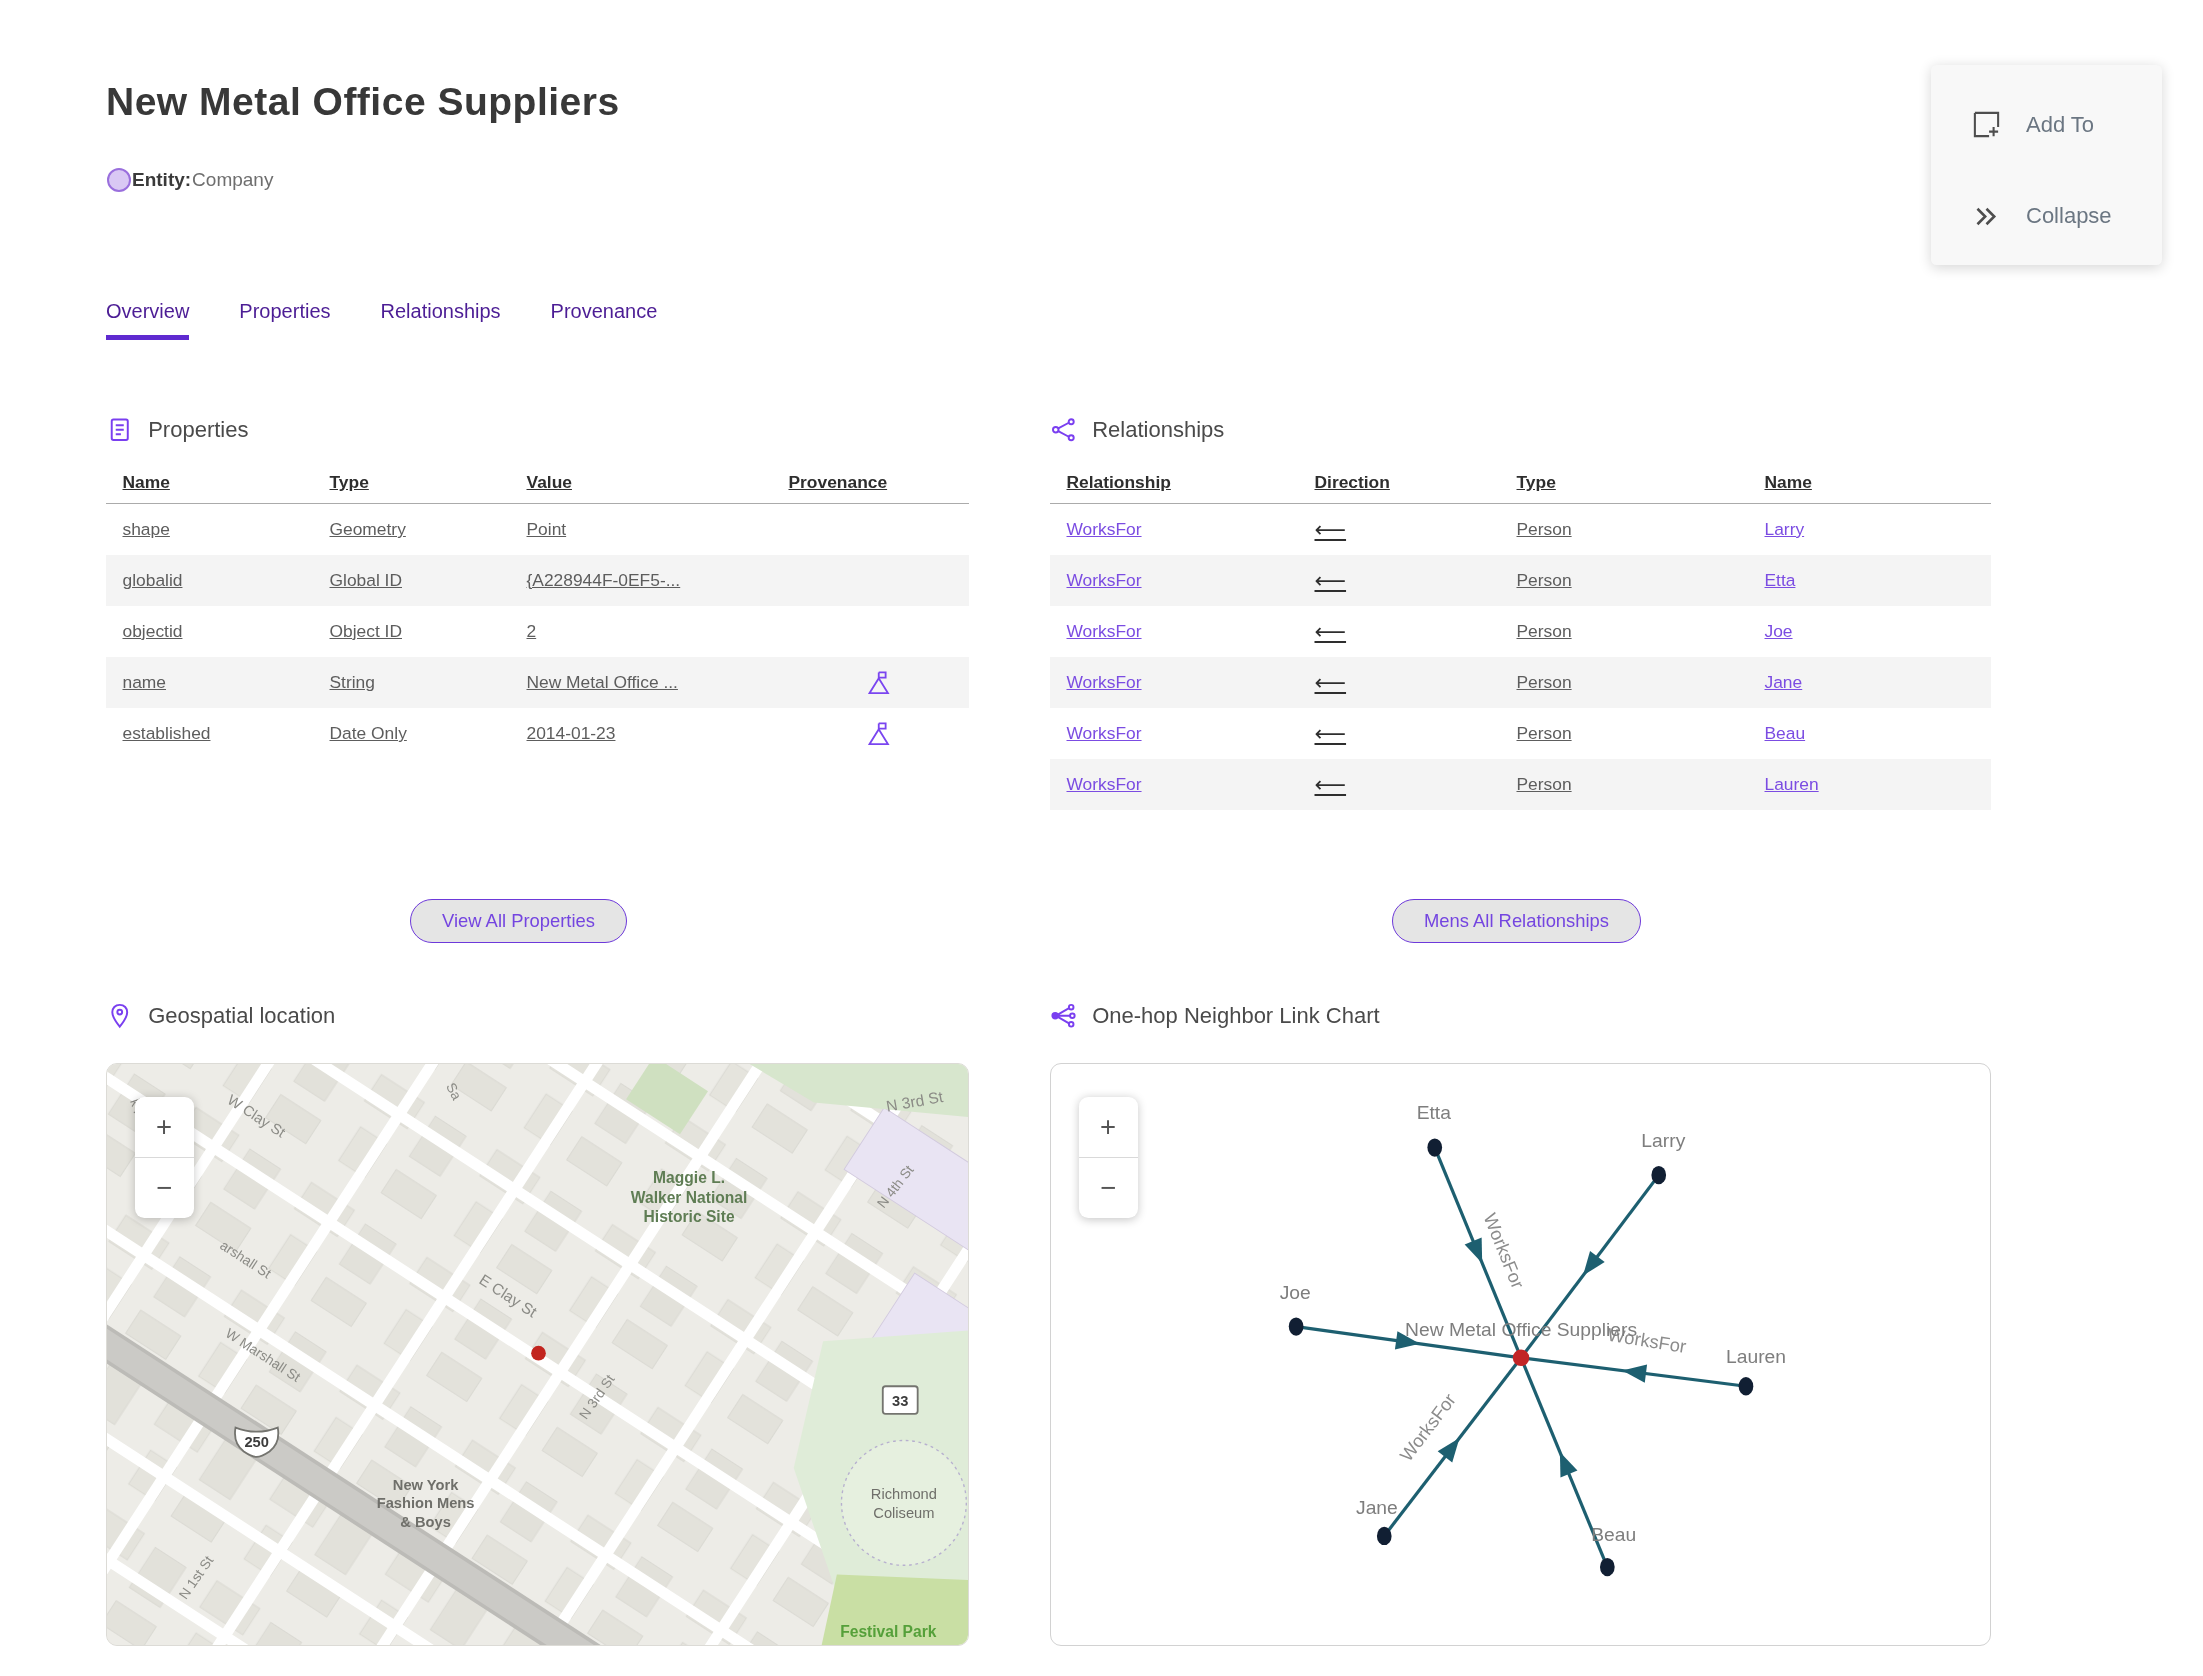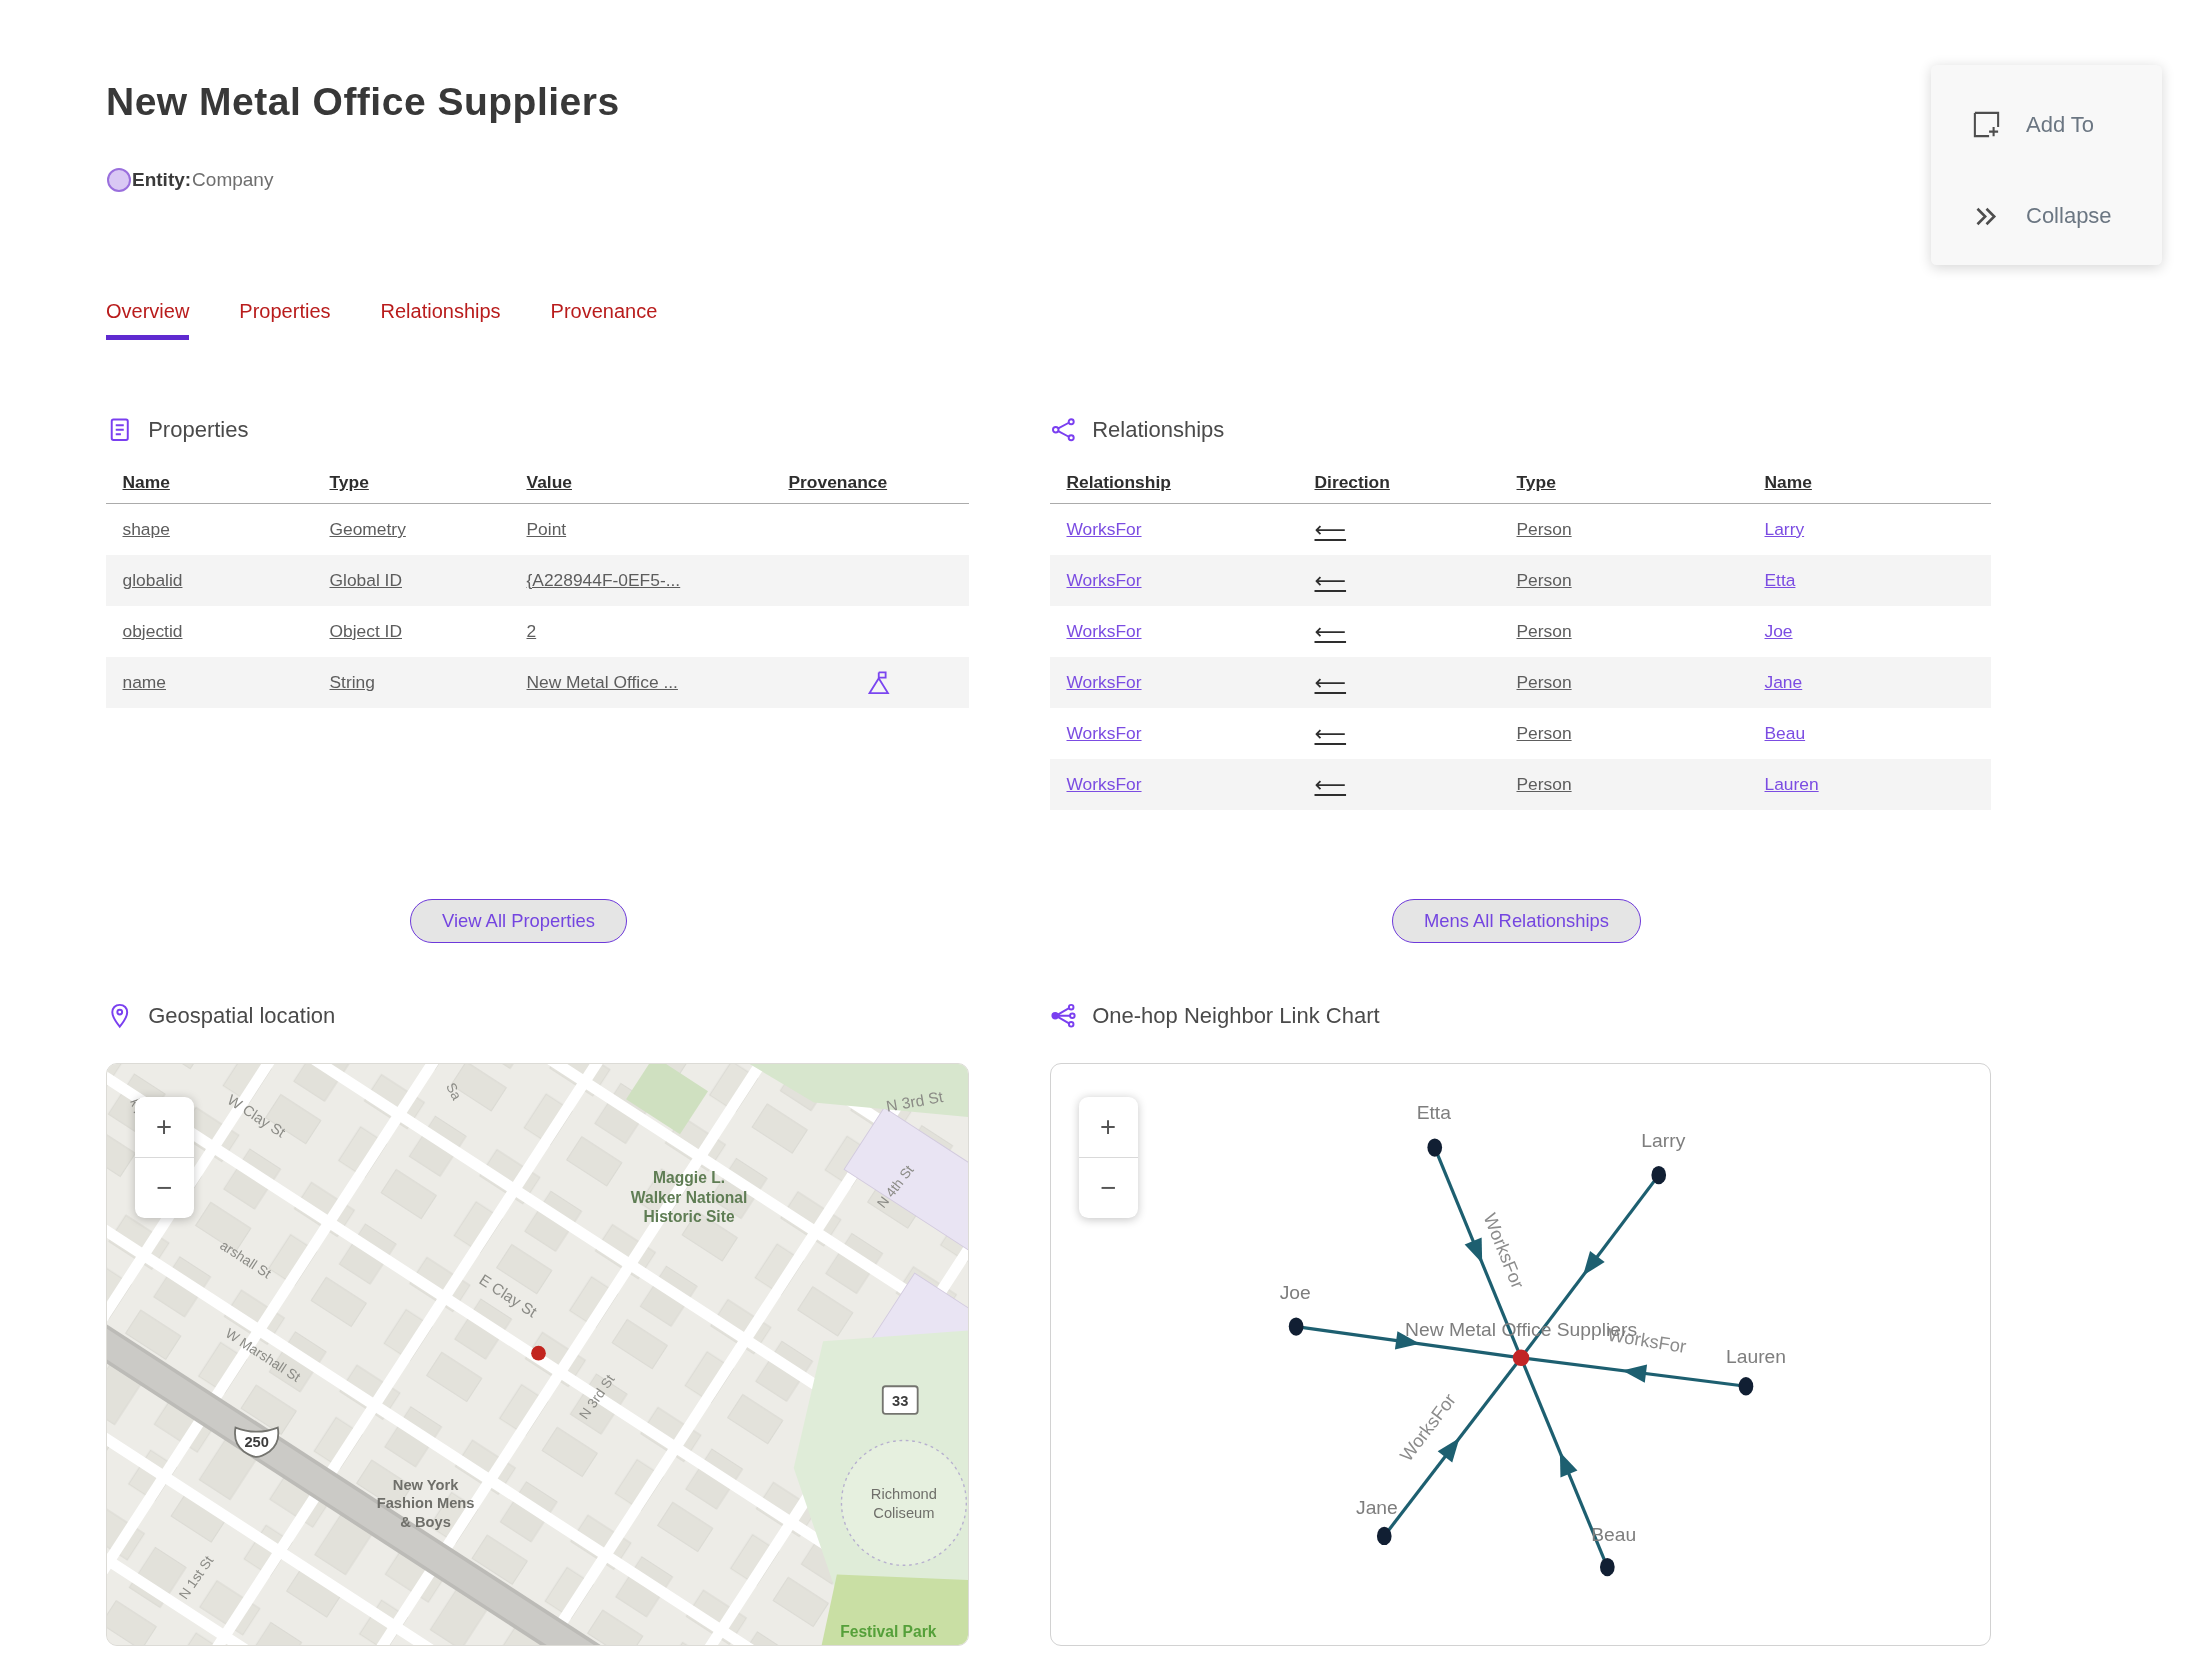--- a/index.html
+++ b/index.html
@@ -15,21 +15,21 @@
   .entity-type { color:#6e6e6e; }
 
   
   .action-card { position:absolute; left:1931px; top:33px; width:231px; height:200px; background:#f8f8f8;
                  border-radius:5.5px; box-shadow:0 2.8px 13px rgba(0,0,0,.16); }
   .action-item { position:absolute; left:0; width:100%; height:64px; display:flex; align-items:center; gap:24px;
                  padding-left:40px; cursor:pointer; font-size:22px; color:#6b7682; }
   .action-item .aicon { width:31px; height:31px; color:#4e4e4e; }
 
   
-  .tabs { position:absolute; left:106px; top:268px; display:flex; gap:50px; font-size:20px; color:#b91c1c; }
+  .tabs { position:absolute; left:106px; top:268px; display:flex; gap:50px; font-size:20px; color:#4c1d95; }
   .tab { padding-bottom:16.5px; cursor:pointer; position:relative; }
   .tab.active::after { content:""; position:absolute; left:0; right:0; bottom:0; height:4.6px; background:#5f2ad0; }
 
   
   .sec-head { position:absolute; display:flex; align-items:center; gap:14.7px; font-size:22px; color:#4a4a4a; }
   .sec-head svg { width:27.5px; height:27.5px; }
 
   
   .tbl { position:absolute; font-size:17.4px; }
   .tbl .hrow { display:grid; font-weight:bold; color:#2e2e2e; border-bottom:0.9px solid #ababab; height:42px; align-items:center; }
@@ -126,20 +126,32 @@
         <div class="row">
           <div class="cell">objectid</div>
           <div class="cell">Object ID</div>
           <div class="cell">2</div>
           <div class="cell prov-cell"></div>
         </div>
         <div class="row alt">
           <div class="cell">name</div>
           <div class="cell">String</div>
           <div class="cell">New Metal Office ...</div>
+          <div class="cell prov-cell">
+            <svg width="27.5" height="27.5" viewBox="0 0 24 24" fill="none" stroke="#7a45f0" stroke-width="1.6">
+              <path d="M4 21 L12 8 L20 21 Z"></path>
+              <path d="M12 8 V3"></path>
+              <path d="M12 3 H18 V7.5 H12"></path>
+            </svg>
+          </div>
+        </div>
+        <div class="row">
+          <div class="cell">established</div>
+          <div class="cell">Date Only</div>
+          <div class="cell">2014-01-23</div>
           <div class="cell prov-cell">
             <svg width="27.5" height="27.5" viewBox="0 0 24 24" fill="none" stroke="#7a45f0" stroke-width="1.6">
               <path d="M4 21 L12 8 L20 21 Z"></path>
               <path d="M12 8 V3"></path>
               <path d="M12 3 H18 V7.5 H12"></path>
             </svg>
           </div>
         </div>
       </div>
   </div>

